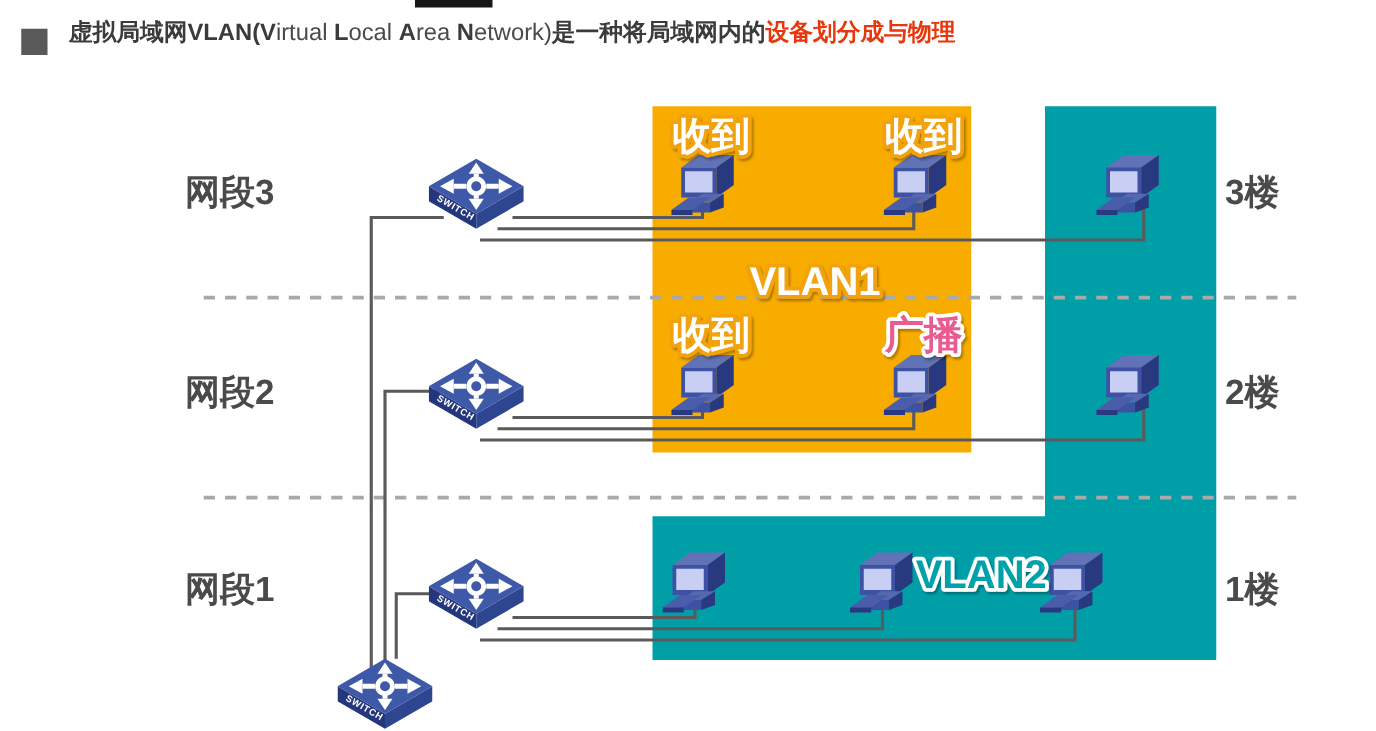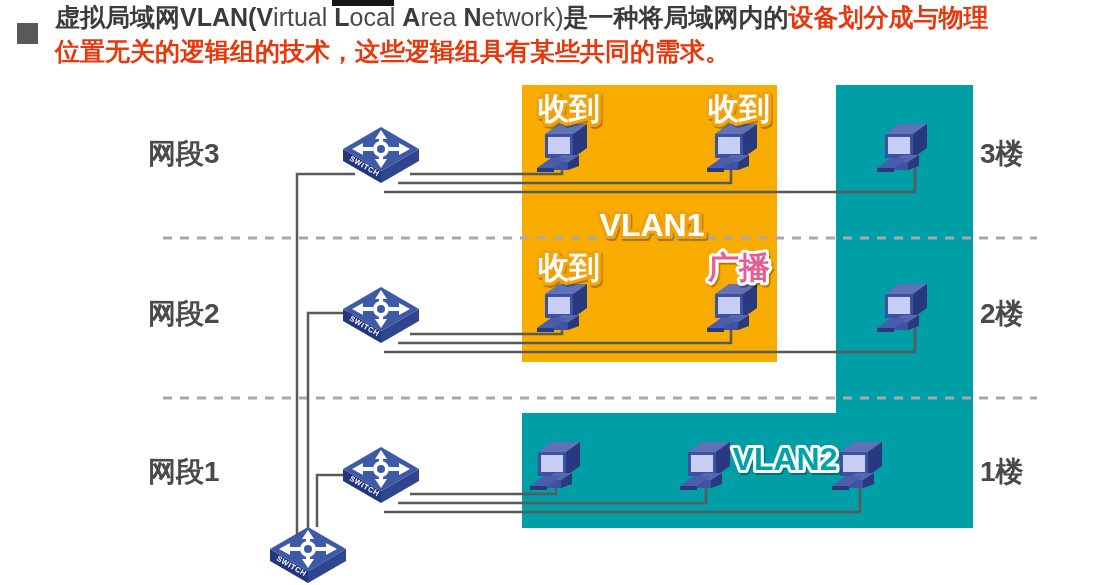--- a/index.html
+++ b/index.html
@@ -4,42 +4,41 @@
 <style>
   html,body{margin:0;padding:0;}
   body{
     width:1101px;height:585px;position:relative;overflow:hidden;
     background:#ffffff;
     font-family:"Liberation Sans","DejaVu Sans",sans-serif;
   }
   .top-artifact{position:absolute;left:332px;top:0;width:62px;height:6px;background:#161616;}
   .bullet{position:absolute;left:17px;top:23px;width:21px;height:21px;background:#595959;}
   .title-block{
-    position:absolute;left:55px;top:0;width:1040px;
-    font-size:25px;line-height:34px;font-weight:700;letter-spacing:0;
+    position:absolute;left:55px;top:10px;width:1040px;
+    font-size:19px;line-height:34px;font-weight:700;letter-spacing:0;
   }
   .title-line{white-space:nowrap;}
   svg.diagram{position:absolute;left:0;top:0;}
   .seg-label{font-size:28px;font-weight:700;fill:#4a4a4a;}
   .tag{font-size:31px;font-weight:700;paint-order:stroke;stroke-linejoin:round;}
   .vlan-tag{font-size:32px;font-weight:700;paint-order:stroke;stroke-linejoin:round;}
   .sw-text{font-size:7.5px;font-weight:700;fill:#ffffff;letter-spacing:.6px;}
   .net-line{fill:none;stroke:#5a5a5a;stroke-width:2.5;}
   .dash-line{fill:none;stroke:#a9a9a9;stroke-width:3;stroke-dasharray:9 8;}
 </style>
 </head>
 <body>
 
 <div class="top-artifact"></div>
 
 <div class="bullet"></div>
 
 <div class="title-block">
   <div class="title-line"><span style="color: rgb(59, 59, 59); font-weight: 700;">虚拟局域网VLAN(</span><span style="color: rgb(59, 59, 59); font-weight: 700;">V</span><span style="color: rgb(74, 74, 74); font-weight: 400;">irtual </span><span style="color: rgb(59, 59, 59); font-weight: 700;">L</span><span style="color: rgb(74, 74, 74); font-weight: 400;">ocal </span><span style="color: rgb(59, 59, 59); font-weight: 700;">A</span><span style="color: rgb(74, 74, 74); font-weight: 400;">rea </span><span style="color: rgb(59, 59, 59); font-weight: 700;">N</span><span style="color: rgb(74, 74, 74); font-weight: 400;">etwork)</span><span style="color: rgb(59, 59, 59); font-weight: 700;">是一种将局域网内的</span><span style="color: rgb(231, 56, 13); font-weight: 700;">设备划分成与物理</span></div>
-  <div class="title-line"><span style="color: rgb(231, 56, 13); font-weight: 700;">位置无关的逻辑组的技术，这些逻辑组具有某些共同的需求。</span></div>
 </div>
 
 <svg class="diagram" width="1101" height="585" viewBox="0 0 1101 585">
   <defs>
     <filter id="soft-sh" x="-30%" y="-30%" width="160%" height="160%">
       <feDropShadow dx="1.5" dy="2" stdDeviation="0.7" flood-color="#000000" flood-opacity="0.3"></feDropShadow>
     </filter>
 
     <symbol id="sw-icon" viewBox="0 0 76 70">
       <polygon points="0,22 38,44 38,56 0,34" fill="#24367C"></polygon>

